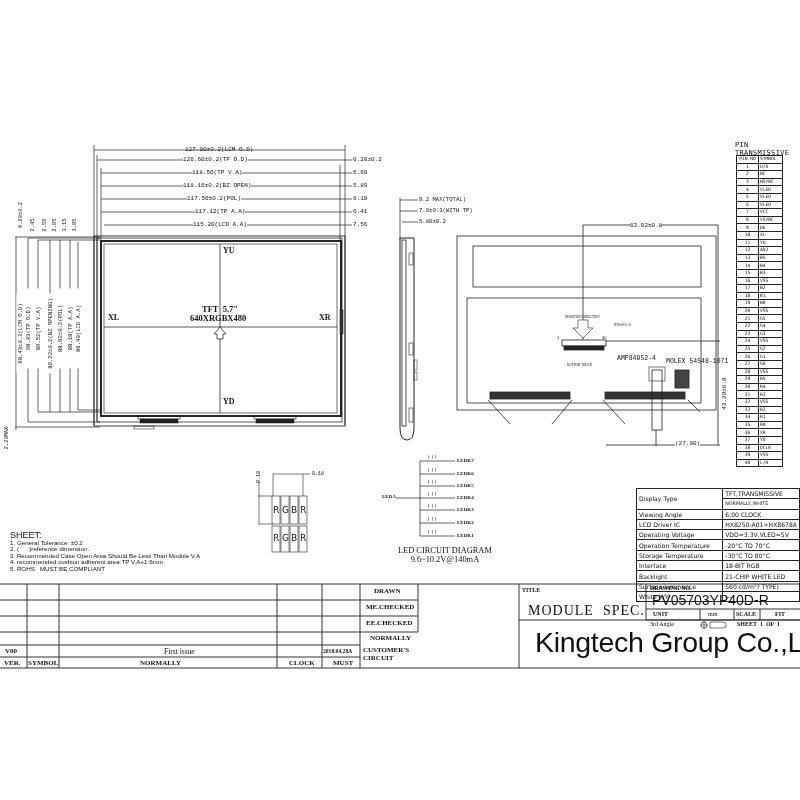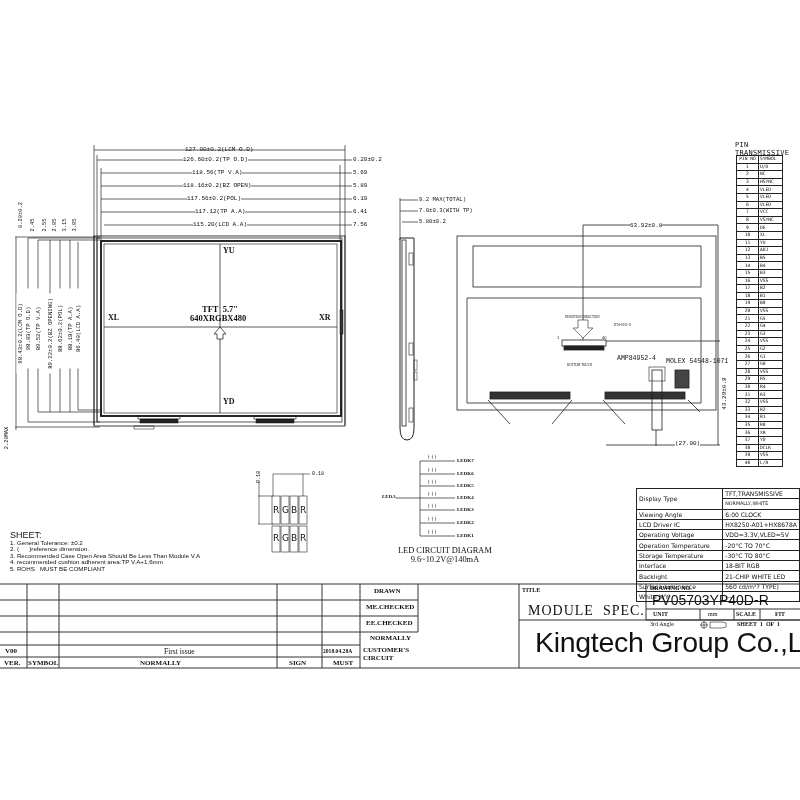--- a/index.html
+++ b/index.html
@@ -509,21 +509,21 @@
 <div class="tbtext" style="left:366px;top:619px;">EE.CHECKED</div>
 <div class="tbtext" style="left:370px;top:634px;">NORMALLY</div>
 <div class="tbtext" style="left:363px;top:646px;width:55px;white-space:normal;line-height:8px;">CUSTOMER'S CIRCUIT</div>
 
 <div class="tbtext" style="left:5px;top:647px;">V00</div>
 <div class="tbtext" style="left:140px;top:647px;font-weight:normal;font-size:7.5px;padding-left:24px;">First issue</div>
 <div class="tbtext" style="left:323px;top:648px;font-size:5.6px;">2018.04.28A</div>
 <div class="tbtext" style="left:4px;top:659px;">VER.</div>
 <div class="tbtext" style="left:28px;top:659px;">SYMBOL</div>
 <div class="tbtext" style="left:140px;top:659px;">NORMALLY</div>
-<div class="tbtext" style="left:289px;top:659px;">SIGN</div>
+<div class="tbtext" style="left:289px;top:659px;">CLOCK</div>
 <div class="tbtext" style="left:333px;top:659px;">MUST</div>
 
 <div class="tbtext" style="left:522px;top:587px;font-size:6px;">TITLE</div>
 <div class="modspec" style="white-space:pre;">MODULE  SPEC.</div>
 <div class="tbtext" style="left:650px;top:585px;font-size:6px;">DRAWING NO.</div>
 <div class="drawno">PV05703YP40D-R</div>
 <div class="tbtext" style="left:653px;top:611px;font-size:6px;">UNIT</div>
 <div class="tbtext" style="left:708px;top:611px;font-size:6px;font-weight:normal;">mm</div>
 <div class="tbtext" style="left:736px;top:611px;font-size:6px;">SCALE</div>
 <div class="tbtext" style="left:775px;top:611px;font-size:6px;">FIT</div>

